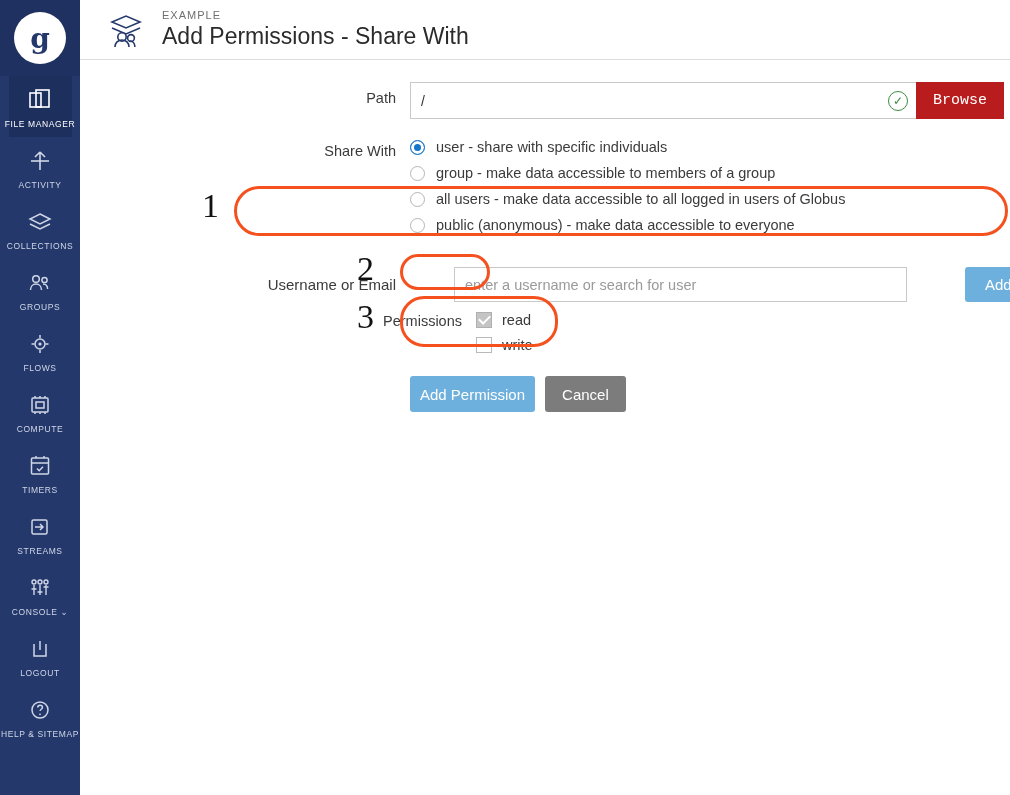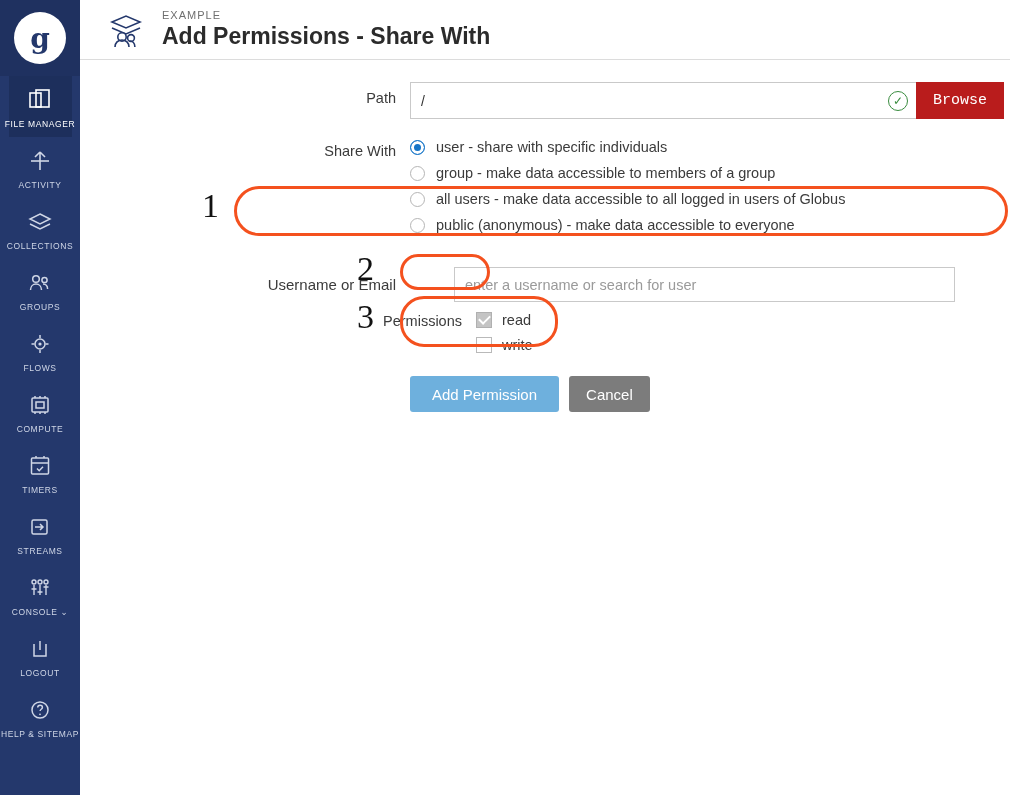--- a/index.html
+++ b/index.html
@@ -97,21 +97,21 @@
   .eyebrow {
     font-size: 11px;
     letter-spacing: 1px;
     color: #6f6f6f;
     text-transform: uppercase;
     margin-bottom: 2px;
   }
   .page-title {
     font-size: 23px;
     color: #2b2b2b;
-    font-weight: bold;
+    font-weight: normal;
   }
 
   
   .form {
     padding-top: 22px;
   }
   .row {
     display: flex;
     align-items: flex-start;
     margin-bottom: 0;
@@ -194,21 +194,21 @@
     gap: 44px;
   }
   .username-label {
     width: 330px;
     text-align: right;
     padding-right: 14px;
     font-size: 15px;
     color: #3b3b3b;
   }
   .username-input {
-    width: 501px;
+    width: 453px;
     height: 35px;
     border: 1px solid #c9c9c9;
     padding: 0 10px;
     font-size: 14.5px;
     color: #333;
     outline: none;
     font-family: "Liberation Sans", sans-serif;
   }
   .username-input::placeholder { color: #9a9a9a; }
   .add-btn {
@@ -264,21 +264,21 @@
 
   
   .actions-row { margin-top: 14px; }
   .actions-spacer { width: 330px; }
   .primary-btn {
     background: #6eb0dd;
     color: #ffffff;
     border: none;
     border-radius: 3px;
     height: 36px;
-    padding: 0 22px;
+    padding: 0 10px;
     font-size: 15px;
     cursor: pointer;
     font-family: "Liberation Sans", sans-serif;
   }
   .cancel-btn {
     margin-left: 10px;
     background: #7c7c7c;
     color: #ffffff;
     border: none;
     border-radius: 3px;

